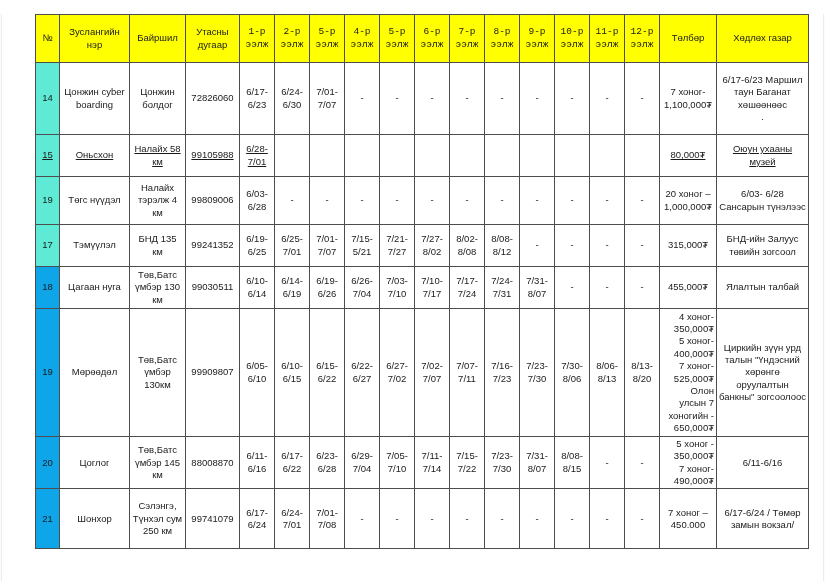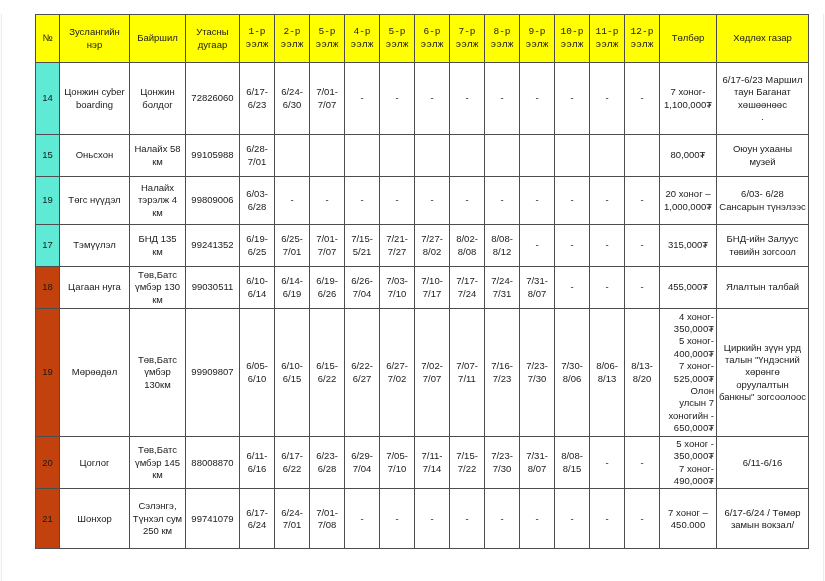--- a/index.html
+++ b/index.html
@@ -43,30 +43,30 @@
   }
   th:nth-child(1)  { width: 24px; }
   th:nth-child(2)  { width: 70px; }
   th:nth-child(3)  { width: 56px; }
   th:nth-child(4)  { width: 54px; }
   th:nth-child(n+5):nth-child(-n+16) { width: 35px; font-family: Liberation Mono, monospace; }
   th:nth-child(17) { width: 57px; }
   th:nth-child(18) { width: 92px; }
 
   tbody tr:nth-child(1) { height: 72px; }
-  tbody tr:nth-child(2) { height: 42px; }
+  tbody tr:nth-child(2) { height: 42px; text-decoration: underline; }
   tbody tr:nth-child(3) { height: 48px; }
   tbody tr:nth-child(4) { height: 42px; }
   tbody tr:nth-child(5) { height: 42px; }
   tbody tr:nth-child(6) { height: 128px; }
   tbody tr:nth-child(7) { height: 46px; }
   tbody tr:nth-child(8) { height: 60px; }
 
   td.num.blue  { background: #5eead4; }
-  td.num.green { background: #c2410c; }
+  td.num.green { background: #0ea5e9; }
   td.fee, td.dep { white-space: pre-line; }
   tbody tr:nth-child(6) td.fee,
   tbody tr:nth-child(7) td.fee { text-align: right; padding-left: 3px; }
 </style>
 </head>
 <body>
 
 <div class="page-frame">
   <table class="camp-table">
     <thead>

